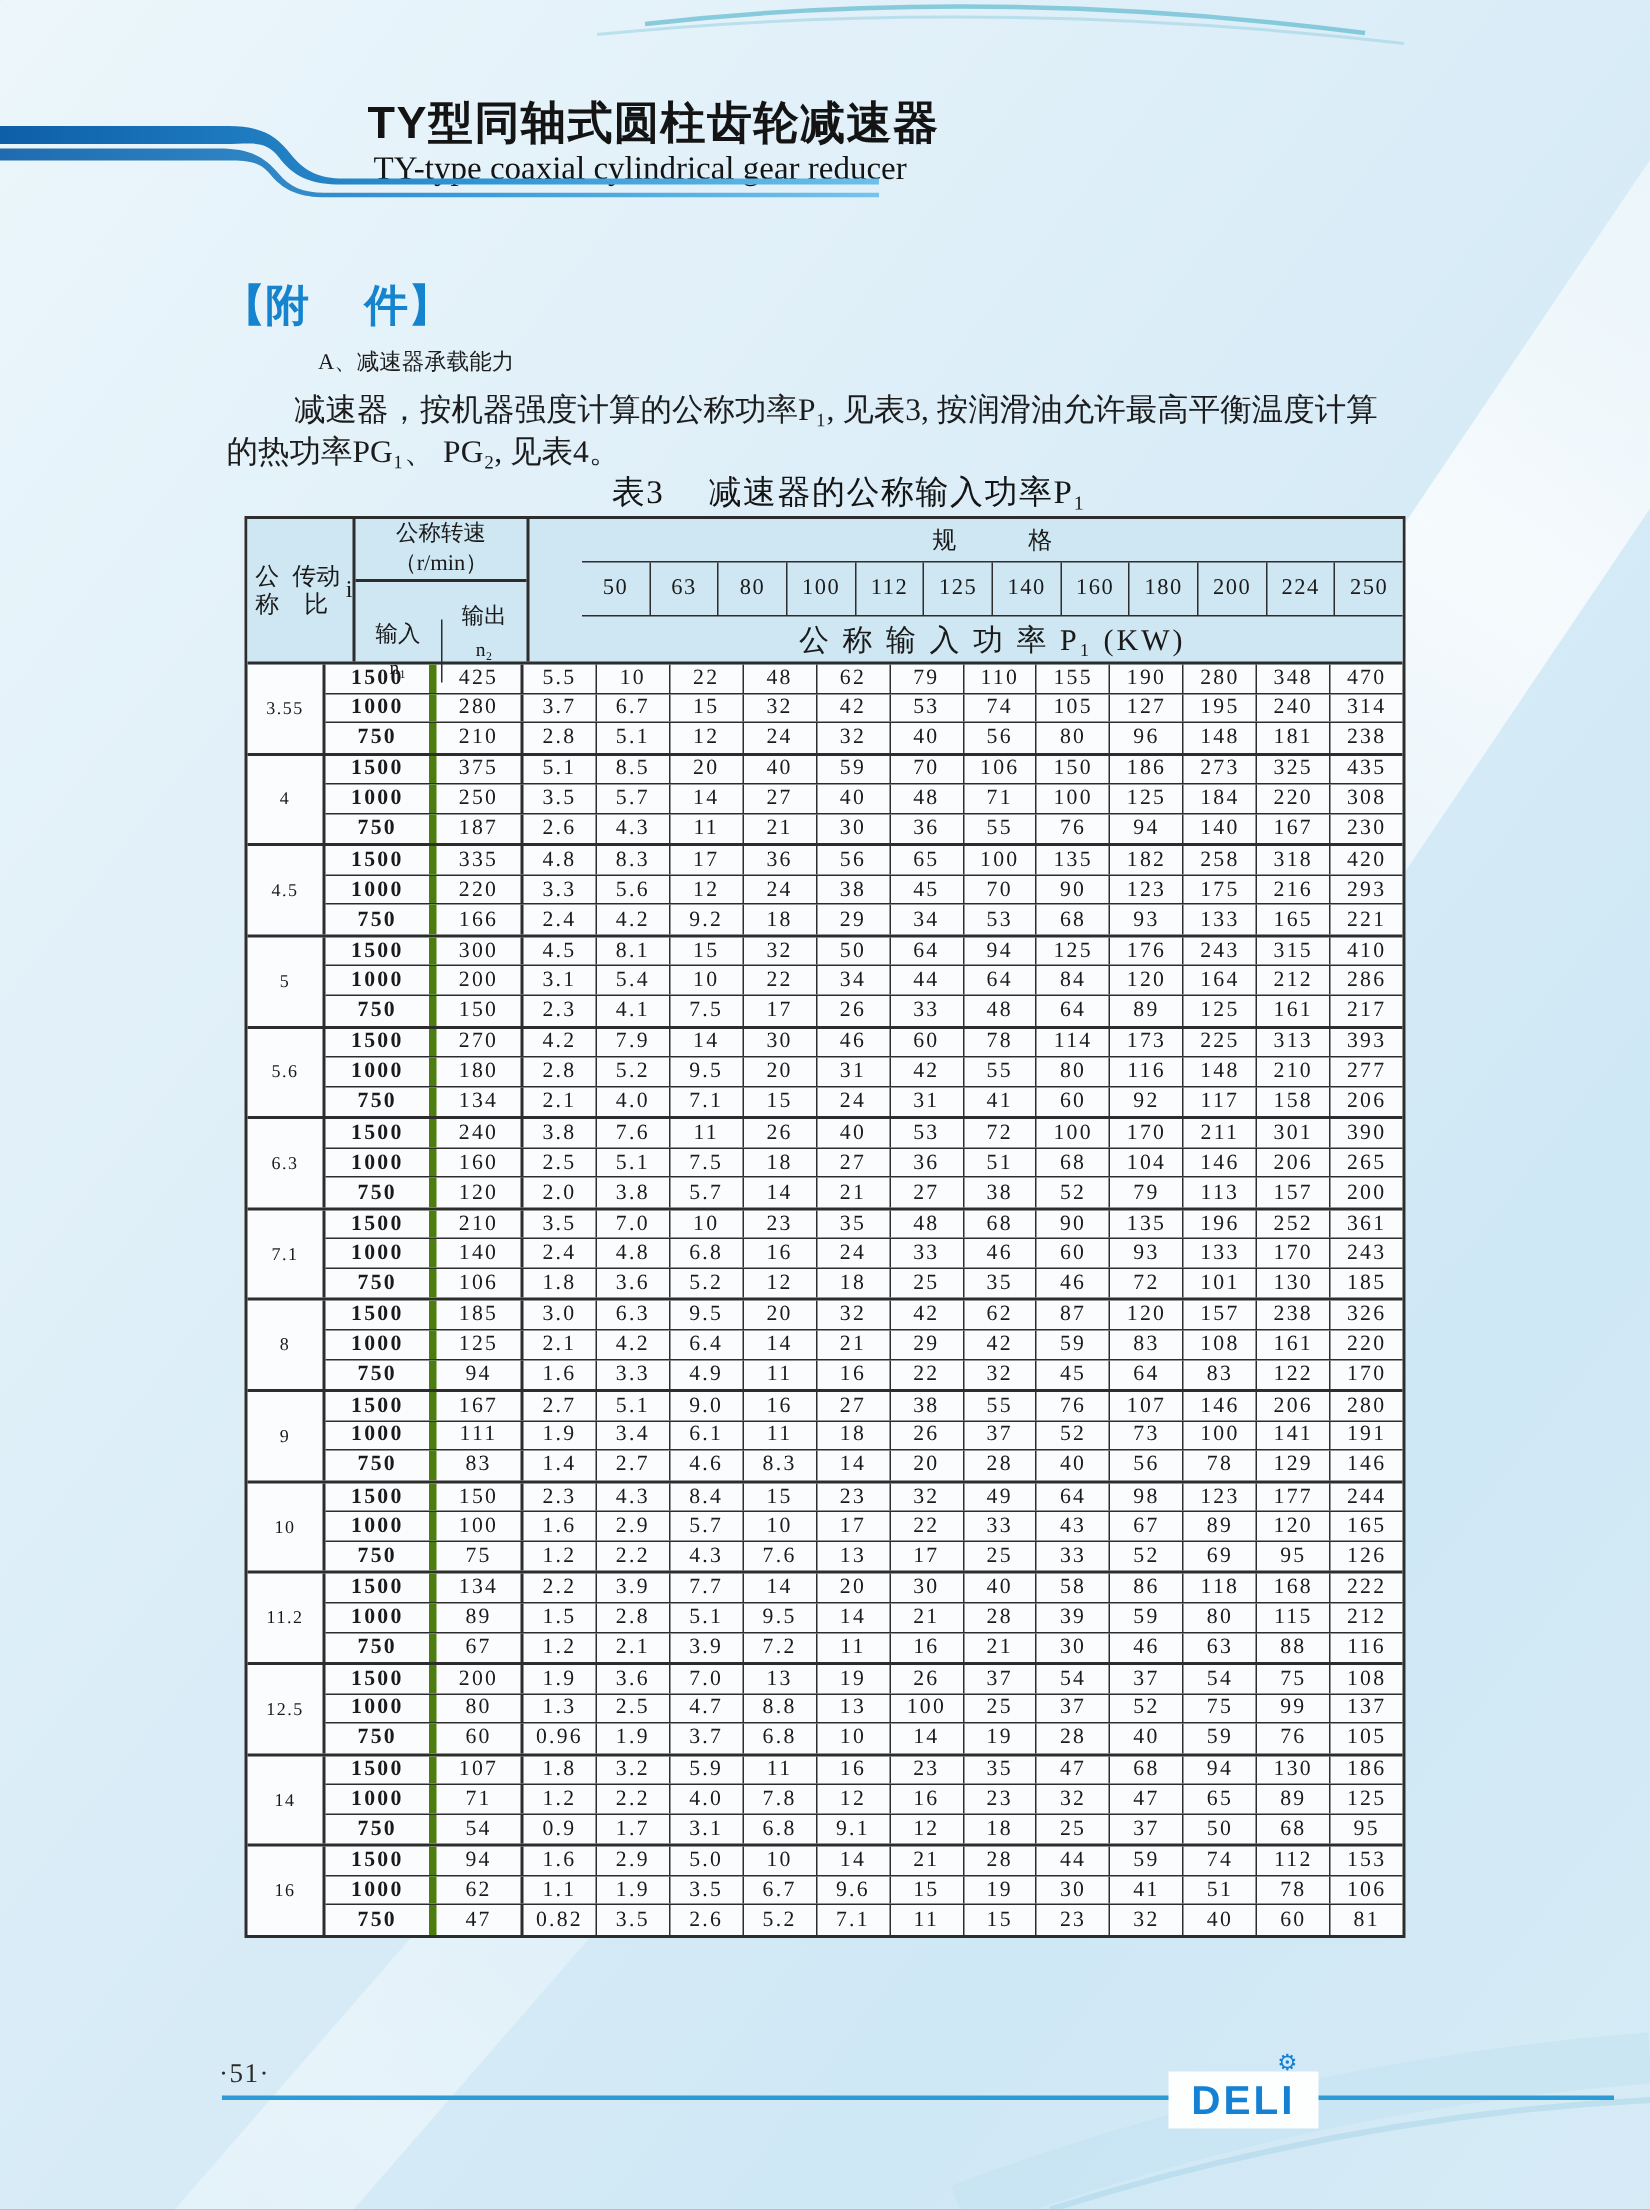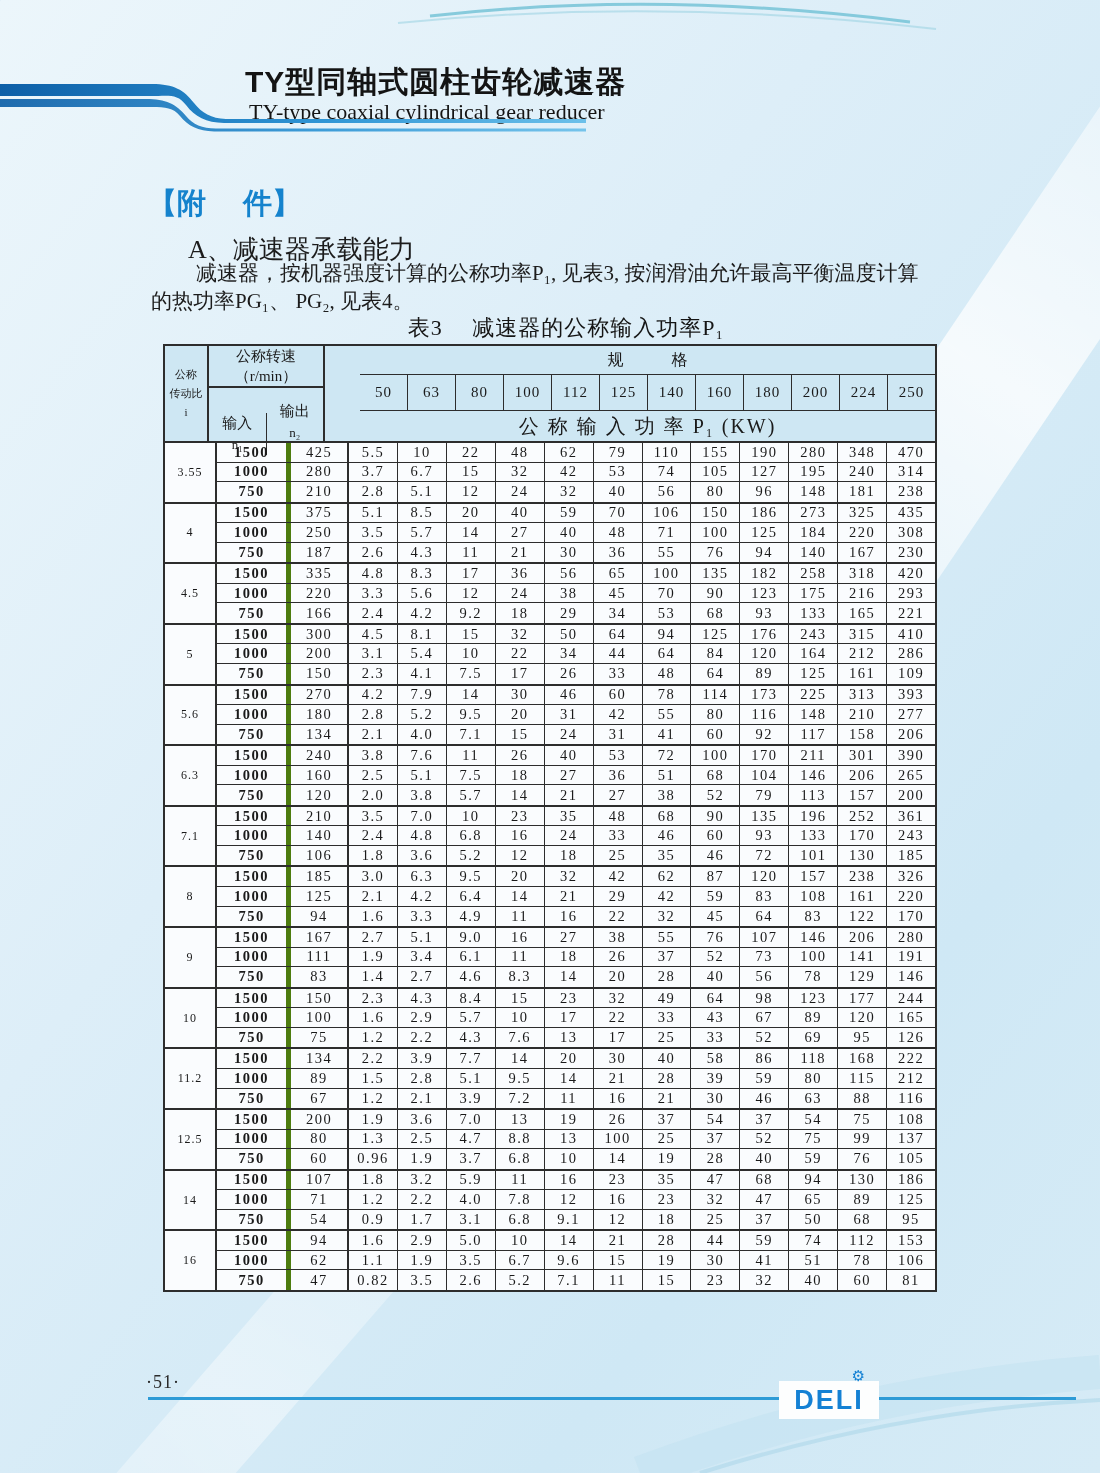--- a/index.html
+++ b/index.html
@@ -10,32 +10,32 @@
 
   
   .title-zh { position:absolute; left:245px; top:62px; font-family:"Liberation Sans","DejaVu Sans",sans-serif;
               font-weight:700; font-size:30px; color:#141414; letter-spacing:1px;text-align:right; }
   .title-en { position:absolute; left:249px; top:99px; font-size:22px; color:#141414; }
   .banner-swoosh { position:absolute; left:0; top:75px; }
 
   
   .sec-heading { position:absolute; left:148px; top:184px; font-family:"Liberation Sans","DejaVu Sans",sans-serif;
                  font-weight:700; font-size:29px; color:#1583cd; }
-  .sec-item    { position:absolute; left:188px; top:232px; font-size:26px; color:#1c1c1c; }
+  .sec-item    { position:absolute; left:212px; top:232px; font-size:15px; color:#1c1c1c; }
   .sec-p1      { position:absolute; left:196px; top:259px; font-size:21px; color:#1c1c1c; }
   .sec-p2      { position:absolute; left:151px; top:287px; font-size:21px; color:#1c1c1c; }
   .tbl-title   { position:absolute; left:16px; top:313px; width:1100px; text-align:center;
                  font-size:22px; color:#151515; letter-spacing:1px; }
 
   
   .gt { position:absolute; left:163px; top:344px; width:774px; border:2px solid #2d2d2d;
         background:#fafcfe; color:#1a1a1a; }
   .cell { display:flex; align-items:center; justify-content:center; text-align:center; }
   .gt-head { display:flex; height:97px; background:#cee7f3; border-bottom:2px solid #2d2d2d; }
-  .h-col-i { width:44px; border-right:2px solid #2d2d2d; flex-direction:column; font-size:11px; line-height:19px; }
+  .h-col-i { width:72px; border-right:2px solid #2d2d2d; flex-direction:row; font-size:16px; line-height:19px; }
   .h-speed { width:116px; border-right:2px solid #2d2d2d; display:flex; flex-direction:column; }
   .h-speed-top { height:45px; border-bottom:2px solid #2d2d2d; flex-direction:column; font-size:15px; line-height:20px; }
   .h-speed-bot { flex:1; display:flex; }
   .h-io { flex:1; flex-direction:column; font-size:15px; line-height:21px; }
   .h-io.first { border-right:1px solid #2d2d2d;margin-top:25px; }
   .h-io .sym { font-size:13px; }
   .h-spec { flex:1; display:flex; flex-direction:column;margin-left:35px; }
   .h-spec-title { height:29px; border-bottom:1px solid #2d2d2d; font-size:16px; }
   .h-spec-nums { height:36px; display:flex; border-bottom:1px solid #2d2d2d; }
   .spec-num { flex:1 1 0; border-right:1px solid #2d2d2d; font-size:15px; letter-spacing:1px; }
@@ -357,21 +357,21 @@
               <div class="cell d-v">4.1</div>
               <div class="cell d-v">7.5</div>
               <div class="cell d-v">17</div>
               <div class="cell d-v">26</div>
               <div class="cell d-v">33</div>
               <div class="cell d-v">48</div>
               <div class="cell d-v">64</div>
               <div class="cell d-v">89</div>
               <div class="cell d-v">125</div>
               <div class="cell d-v">161</div>
-              <div class="cell d-v">109</div>
+              <div class="cell d-v">217</div>
             </div>
           </div>
         </div>
         <div class="g-row">
           <div class="g-ratio cell">5.6</div>
           <div class="g-rows">
             <div class="d-row">
               <div class="cell d-n1">1500</div>
               <div class="cell d-n2">270</div>
               <div class="cell d-v">4.2</div>

